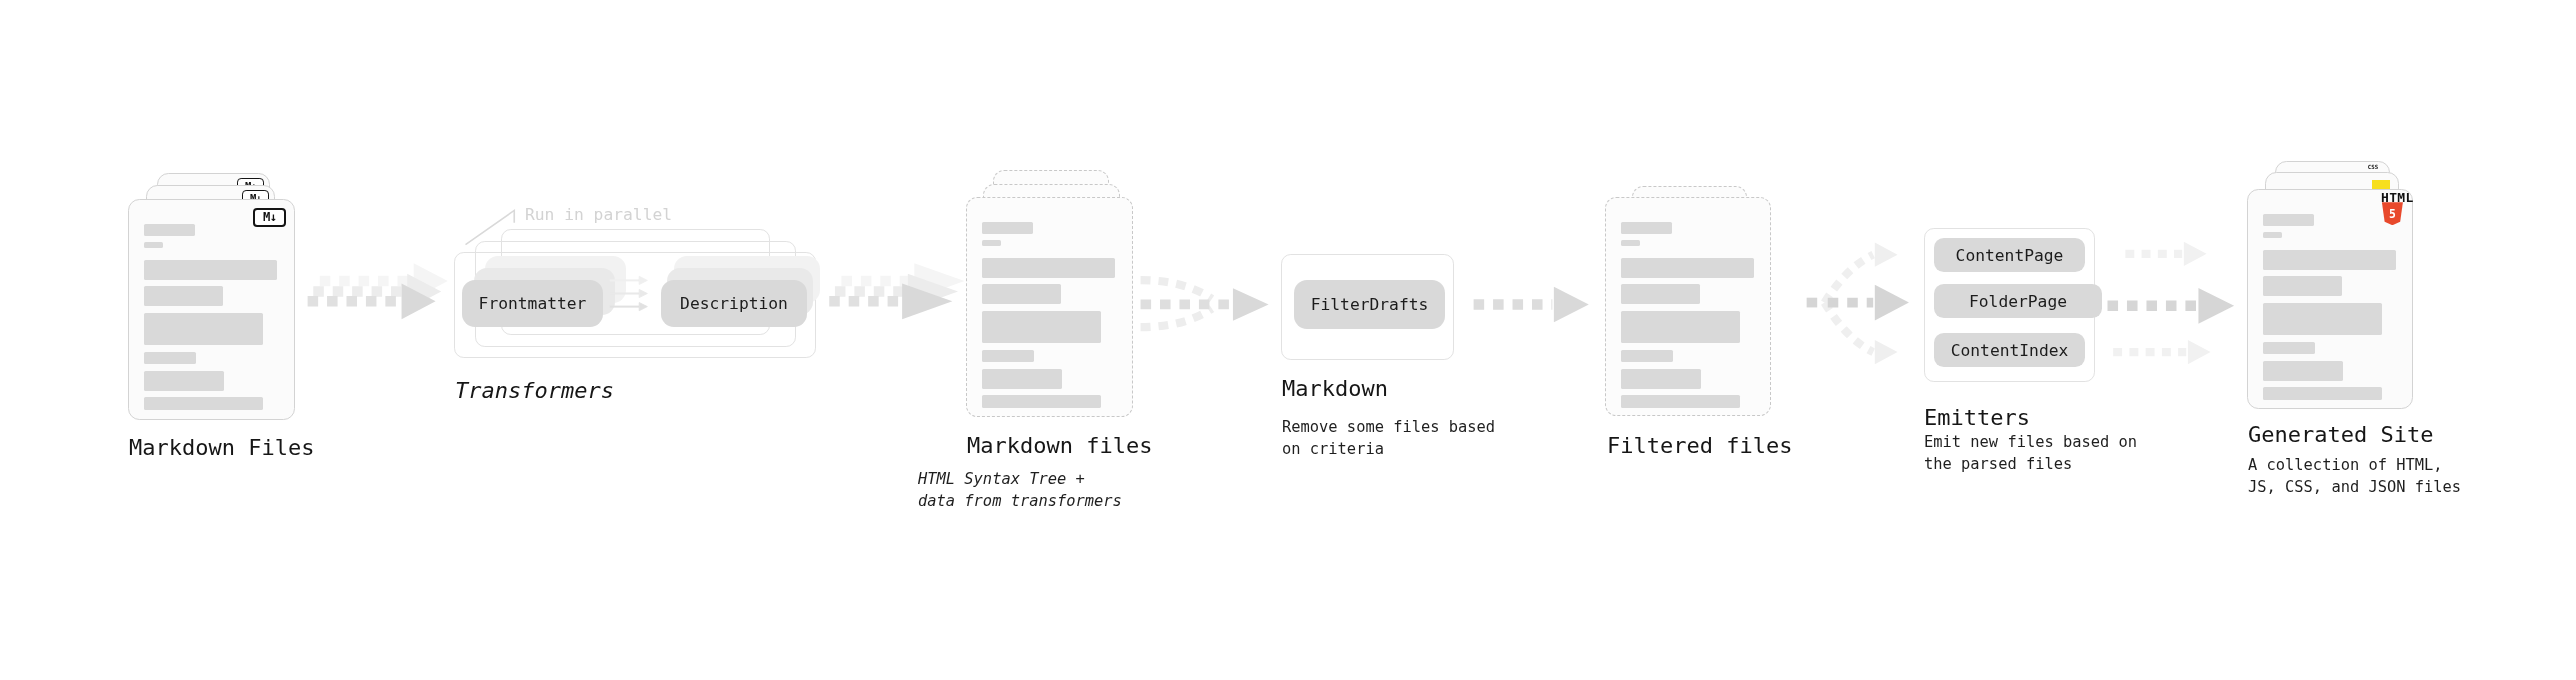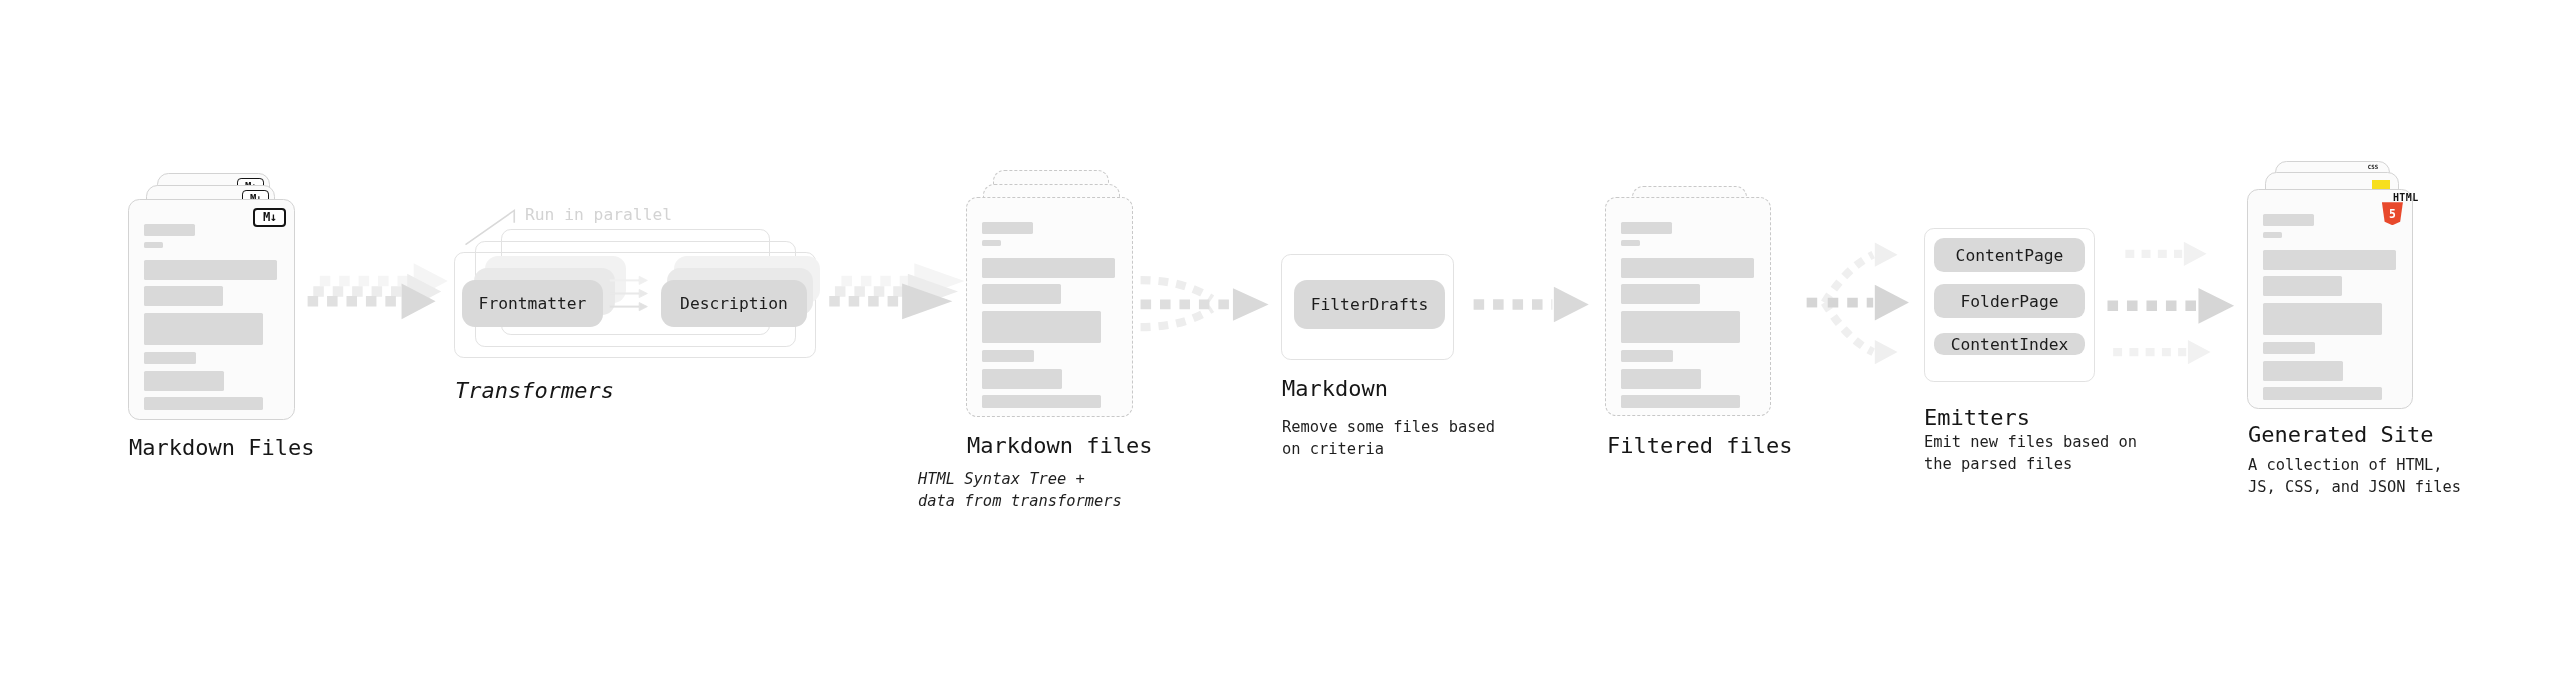--- a/index.html
+++ b/index.html
@@ -17,21 +17,21 @@
   .bars div{background:#d9d9d9;border-radius:1.6px;}
 
   
   .md-badge{position:absolute;top:8.1px;right:8.1px;width:32.5px;height:18.7px;border:2px solid #141414;
             border-radius:4.1px;background:#fff;color:#141414;font-weight:bold;font-size:12.2px;
             display:flex;align-items:center;justify-content:center;letter-spacing:-0.8px;box-sizing:border-box;}
   .md-badge.small{top:4.1px;right:4.9px;width:27px;height:16.3px;font-size:10.6px;border-width:1.6px;}
 
   
   .site-logo{position:absolute;top:4.1px;right:8.1px;width:23px;text-align:center;}
-  .site-logo .word{font-size:10px;font-weight:800;color:#111;line-height:7.3px;letter-spacing:0.4px;margin-left:12px;}
+  .site-logo .word{font-size:13px;font-weight:800;color:#111;line-height:7.3px;letter-spacing:0.4px;}
   .site-logo .shield{margin:0.8px auto 0;width:21px;height:23px;background:#e8492c;
             clip-path:polygon(0 0,100% 0,87% 85%,50% 100%,13% 85%);
             display:flex;align-items:center;justify-content:center;color:#fff;font-size:11.4px;font-weight:700;}
   .js-badge{position:absolute;top:7.3px;right:8.1px;width:18px;height:13px;background:#f7df1e;}
   .css-badge{position:absolute;top:3.3px;right:9px;width:14px;text-align:center;}
   .css-badge .word{font-size:5.7px;font-weight:800;color:#111;line-height:5.7px;}
   .css-badge .bar{height:2.4px;background:#2965f1;margin-top:0.8px;}
 
   
   .t-box{position:absolute;border:1.2px solid #e2e2e2;border-radius:9.8px;box-sizing:border-box;background:transparent;}
@@ -208,22 +208,22 @@
     <polygon points="92,8 92,38 120,23" fill="#efefef"></polygon>
     <path d="M 30 82 Q 58 128 90 143" fill="none" stroke="#efefef" stroke-width="10" stroke-dasharray="11 9"></path>
     <polygon points="92,128 92,158 120,143" fill="#efefef"></polygon>
     <line x1="34" y1="82" x2="90" y2="82" stroke="#d5d5d5" stroke-width="12" stroke-dasharray="13 11"></line>
     <polygon points="92,60 92,104 134,82" fill="#d5d5d5"></polygon>
   </svg>
 
   <div class="group">
     <div class="t-box" style="left:1924px;top:228px;width:171px;height:154px;"></div>
     <div class="pill sq" style="left:1934px;top:238px;width:151px;height:34px;">ContentPage</div>
-    <div class="pill sq" style="left:1934px;top:284px;width:151px;height:34px;">FolderPage</div>
-    <div class="pill sq" style="left:1934px;top:333px;width:151px;height:22px;">ContentIndex</div>
+    <div class="pill sq" style="left:1934px;top:284px;width:168px;height:34px;">FolderPage</div>
+    <div class="pill sq" style="left:1934px;top:333px;width:151px;height:34px;">ContentIndex</div>
     <div class="heading" style="left:1924px;top:406px;">Emitters</div>
     <div class="desc" style="left:1924px;top:431px;">
       <div>Emit new files based on</div>
       <div>the parsed files</div>
     </div>
   </div>
 
   <svg class="abs" style="left:2101px;top:240px;" width="138" height="130" viewBox="0 0 170 160">
     <line x1="30" y1="17" x2="100" y2="17" stroke="#f1f1f1" stroke-width="10" stroke-dasharray="11 9"></line>
     <polygon points="102,2 102,32 130,17" fill="#f1f1f1"></polygon>

